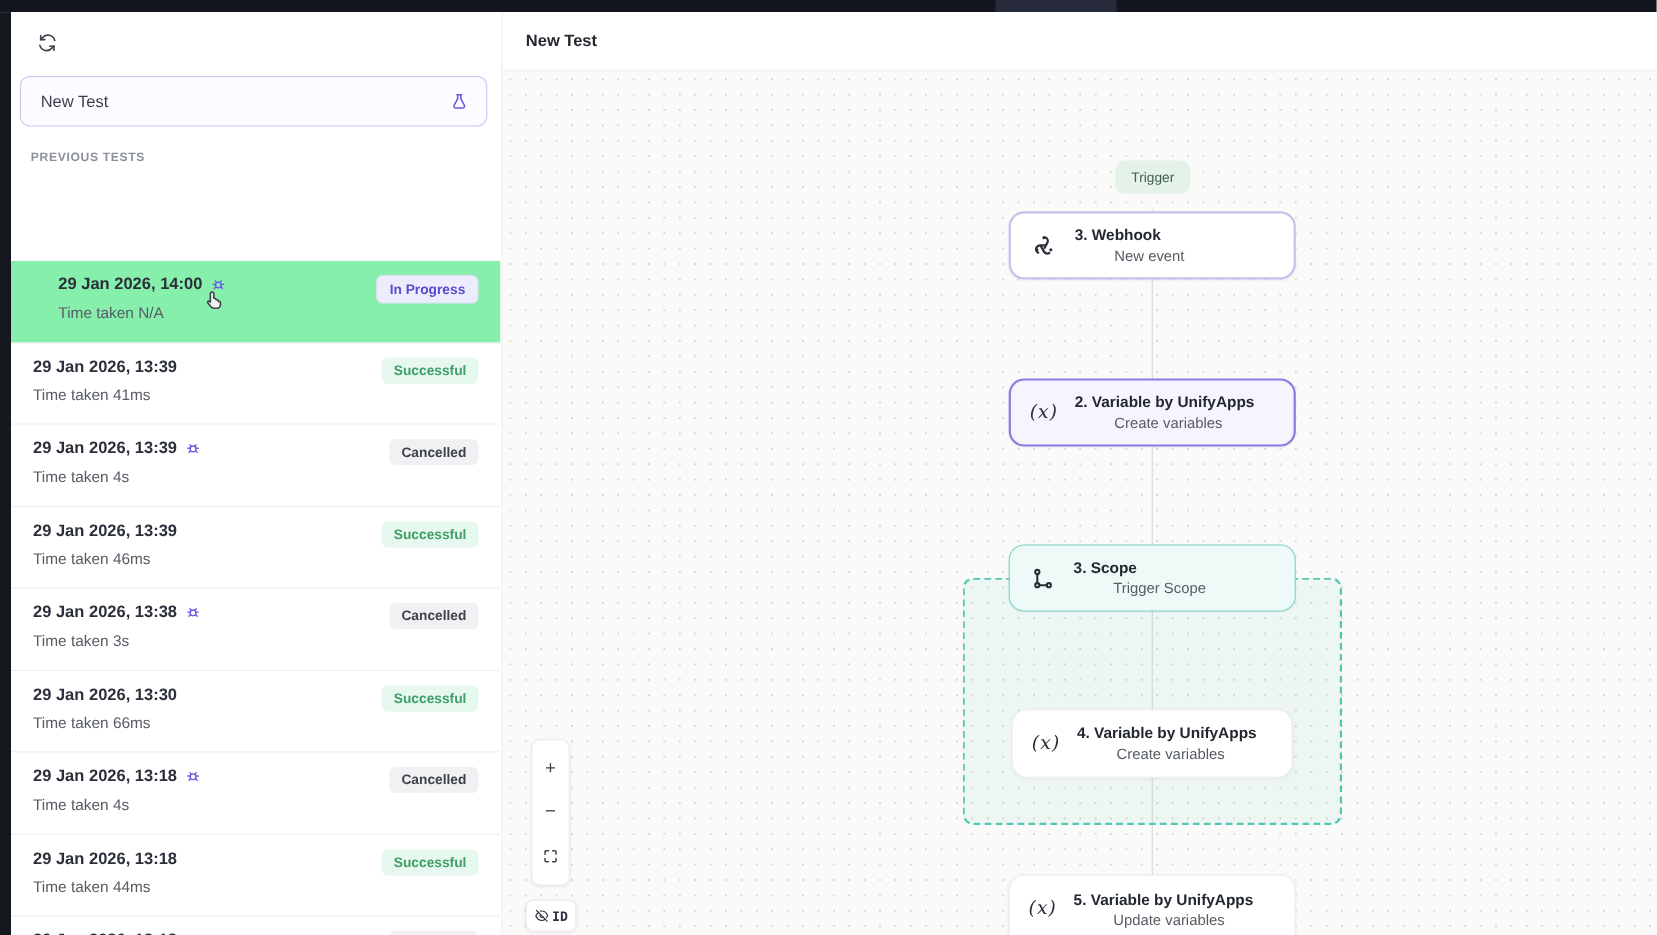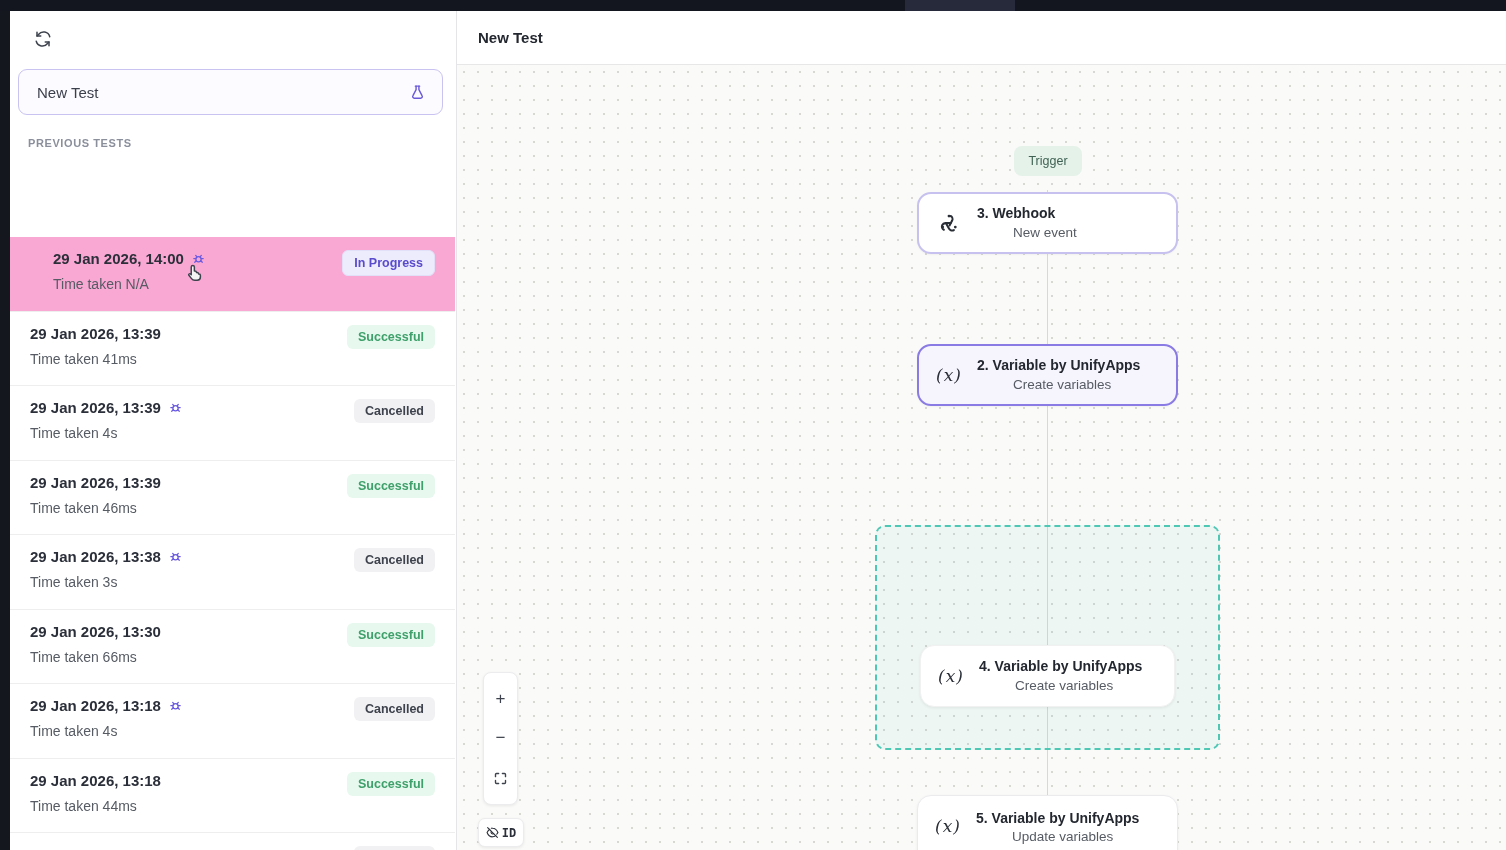--- a/index.html
+++ b/index.html
@@ -21,21 +21,21 @@
     justify-content:center; border-radius:7px; cursor:pointer; }
   .new-test-box { position:relative; margin:14px 13px 0 8px; height:46px; border:1px solid #c9c3f1;
     border-radius:9px; background:#fcfbff; display:flex; align-items:center; padding:0 16px 0 18px;
     cursor:pointer; justify-content:space-between; }
   .new-test-label { font-size:15px; color:#3a3f4b; }
   .prev-label { margin:22px 0 8px 18px; font-size:11px; font-weight:700; letter-spacing:.6px; color:#8a8f9b; }
 
   .test-list { position:absolute; left:0; right:1px; top:226px; bottom:0; overflow:hidden; }
   .test-row { position:relative; height:74.5px; padding:13px 20px 0 20px; border-bottom:1px solid #eeeeef;
     cursor:pointer; }
-  .test-row.hovered { background:#f9a8d4;padding-left:43px; }
+  .test-row.hovered { background:#86efac;padding-left:43px; }
   .row-date { font-size:15px; font-weight:600; color:#2b2f39; display:flex; align-items:center; gap:7px; }
   .row-time { margin-top:9px; font-size:14px; color:#565b64; }
   .badge { position:absolute; right:20px; top:13px; font-size:12.5px; font-weight:600;
     padding:5px 11px; border-radius:6px; white-space:nowrap; }
   .badge.progress  { background:#edecfc; color:#5a4bcd; border:1px solid #e2e0f8; }
   .badge.success   { background:#e7f8ee; color:#3ea06a; }
   .badge.cancelled { background:#f1f1f3; color:#3d424c; }
   .bug-icon { display:inline-flex; }
   .cursor-hand { position:absolute; left:173px; top:250px; z-index:40; pointer-events:none; }
 
@@ -260,20 +260,34 @@
     </div>
 
     <div class="node node-2">
       <span class="node-icon vx-icon">(x)</span>
       <div>
         <div class="node-title">2. Variable by UnifyApps</div>
         <div class="node-sub">Create variables</div>
       </div>
     </div>
 
+    <div class="node node-3">
+      <span class="node-icon">
+        <svg width="24" height="24" viewBox="0 0 24 24" fill="none" stroke="#2a2e37" stroke-width="1.9" stroke-linecap="round" stroke-linejoin="round">
+          <circle cx="7" cy="6" r="1.9"></circle>
+            <circle cx="7" cy="18" r="1.9"></circle>
+            <circle cx="17.5" cy="18" r="1.9"></circle>
+          <path d="M7 7.9v8.2M8.9 18h6.7"></path>
+        </svg>
+      </span>
+      <div>
+        <div class="node-title">3. Scope</div>
+        <div class="node-sub">Trigger Scope</div>
+      </div>
+    </div>
 
     <div class="node node-4">
       <span class="node-icon vx-icon">(x)</span>
       <div>
         <div class="node-title">4. Variable by UnifyApps</div>
         <div class="node-sub">Create variables</div>
       </div>
     </div>
 
     <div class="node node-5">

